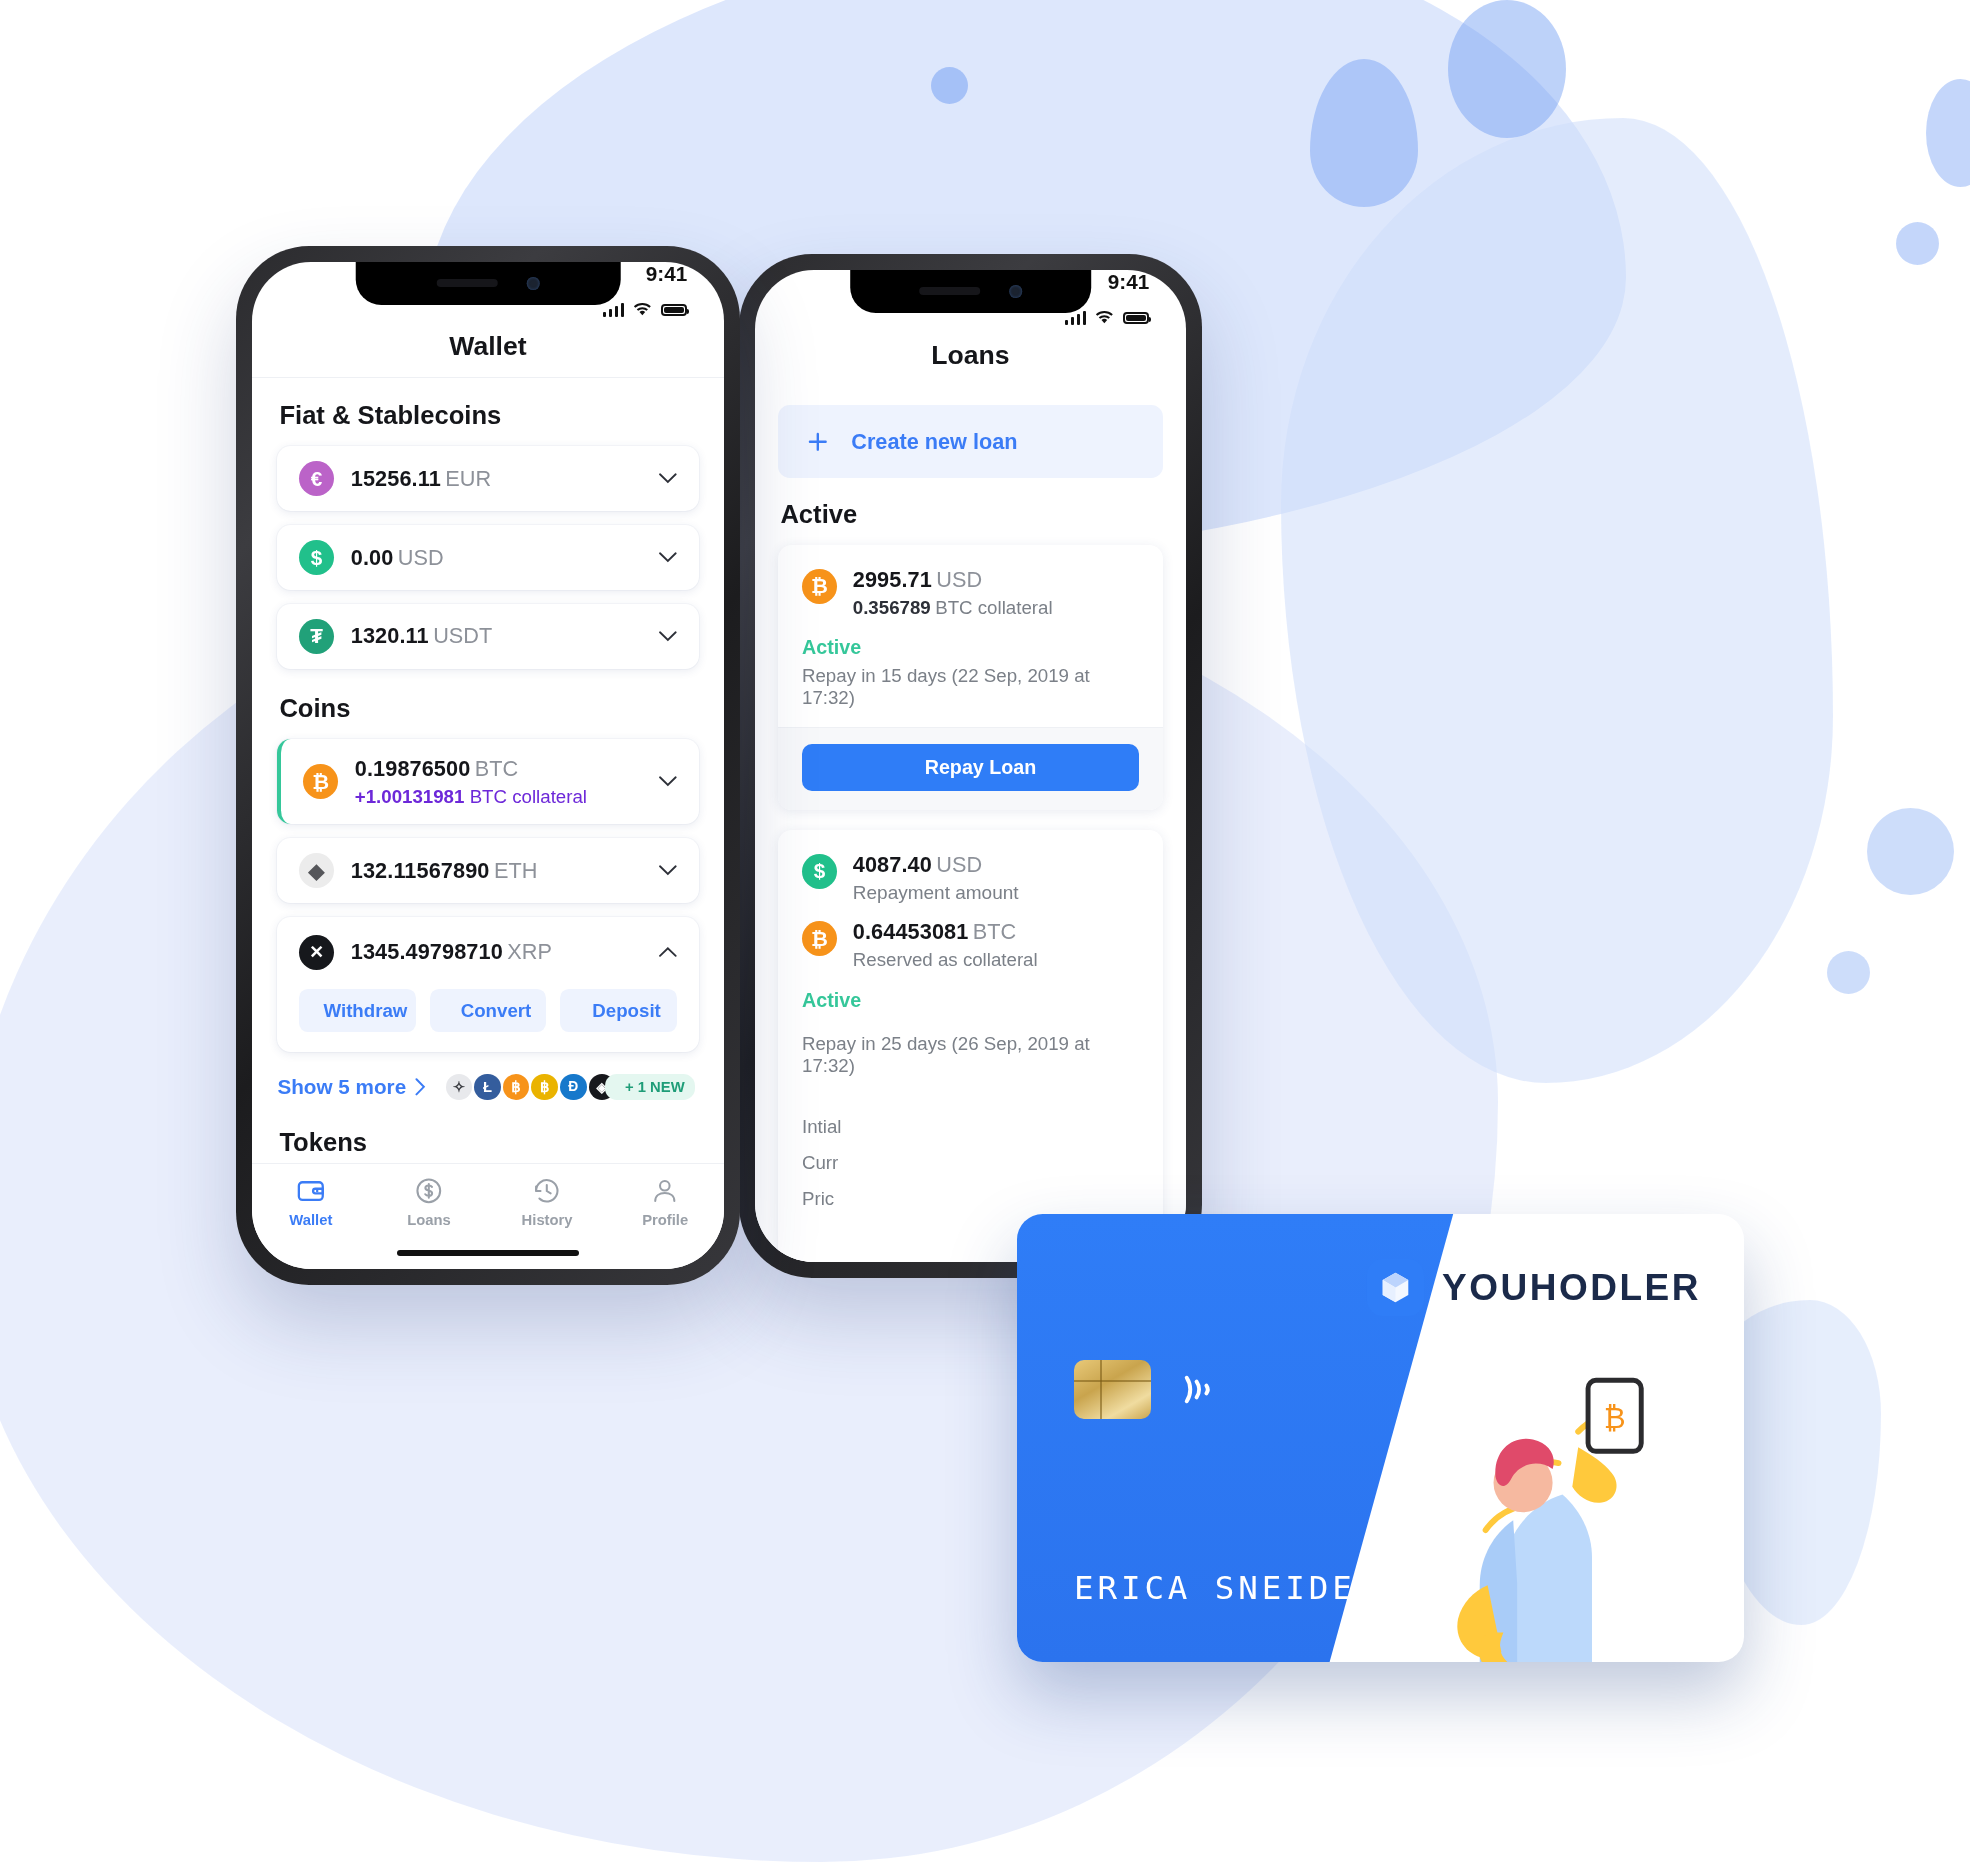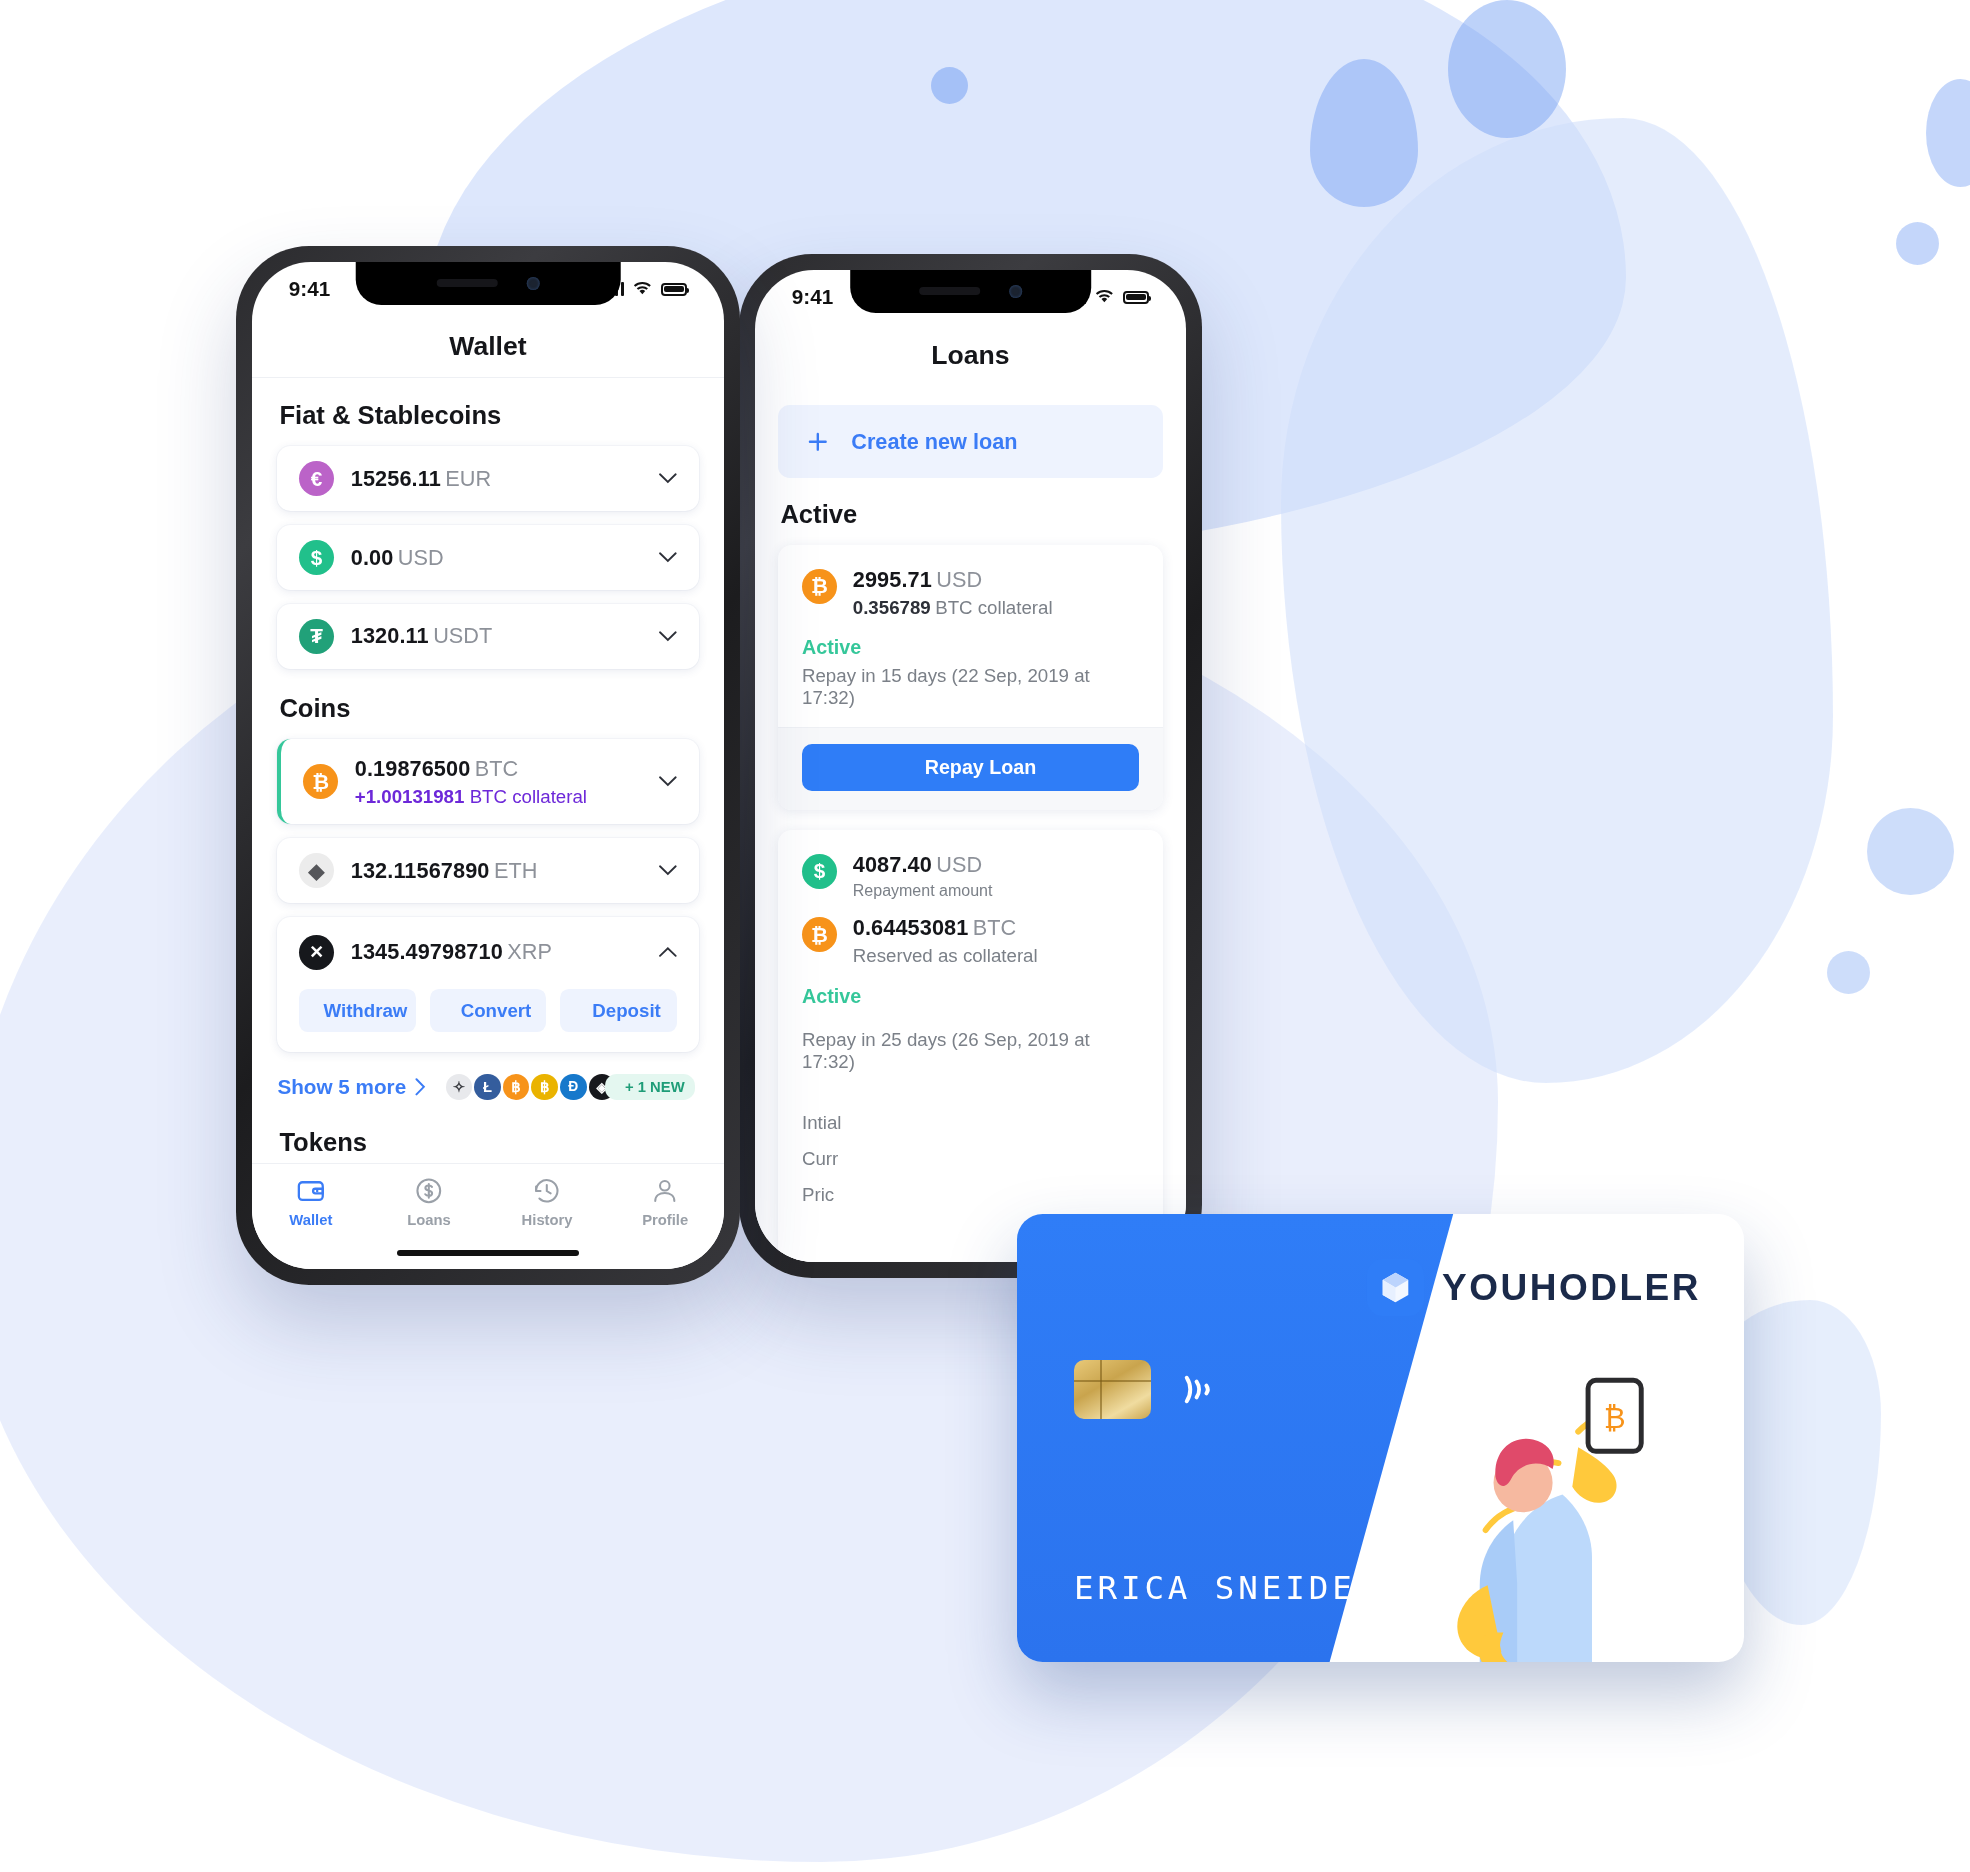--- a/index.html
+++ b/index.html
@@ -62,23 +62,23 @@
     position: absolute; top: 0; left: 50%; transform: translateX(-50%);
     width: 56%; height: 43px; background: #000;
     border-bottom-left-radius: 25.6px; border-bottom-right-radius: 25.6px;
     z-index: 6;
     display: flex; align-items: center; justify-content: center; gap: 29.6px;
   }
   .notch .speaker { width: 61px; height: 7.9px; border-radius: 4.9px; background:#16161a; }
   .notch .cam { width: 12.8px; height: 12.8px; border-radius: 50%; background:#1b2330; box-shadow: inset 0 0 3px #2f4c7a;}
   .statusbar {
     position: absolute; top: 0; left: 0; right: 0; height: 55px;
-    display: flex; align-items: center; justify-content: space-between;
+    display: flex; align-items: flex-end; justify-content: space-between;
     padding: 0 37px; z-index: 5;
-    font-size: 20.7px; font-weight: 700; color: #111;
+    font-size: 20.7px; font-weight: 700; color: #111; flex-direction: column;
   }
   .status-right { display: flex; align-items: center; gap: 8.9px; }
   .sig { display: flex; align-items: flex-end; gap: 2.5px; height: 13.8px; }
   .sig i { width: 3.4px; background:#111; border-radius: 1px; display:block; }
   .sig i:nth-child(1){height:4.9px}.sig i:nth-child(2){height:7.9px}
   .sig i:nth-child(3){height:10.8px}.sig i:nth-child(4){height:13.8px}
   .batt { width: 26.6px; height: 12.8px; border: 2px solid #111; border-radius: 3.9px; position: relative; }
   .batt::after { content:""; position:absolute; right:-3.9px; top:3.4px; width:2.5px;height:4.9px;background:#111;border-radius:0 2px 2px 0;}
   .batt i { position:absolute; inset:1.5px; background:#111; border-radius:2px; display:block;}
 
@@ -250,21 +250,21 @@
 
       <div class="loan-card">
         <div style="padding:21.7px 23.6px 17.7px;">
           <div style="display:flex;align-items:flex-start;gap:15.8px;">
             <div class="coin" style="background:#21c08b;margin-top:2px;">
               <span>$</span>
             </div>
             <div>
               <div><span class="amt">4087.40</span>
                    <span class="tic">USD</span></div>
-              <div class="muted" style="margin-top:3.9px;font-size:16px;">Repayment amount</div>
+              <div class="muted" style="margin-top:3.9px;font-size:19px;">Repayment amount</div>
             </div>
           </div>
           <div style="display:flex;align-items:flex-start;gap:15.8px;margin-top:15.8px;">
             <div class="coin" style="background:#f7931a;margin-top:2px;">
               <span>₿</span>
             </div>
             <div>
               <div><span class="amt">0.64453081</span>
                    <span class="tic">BTC</span></div>
               <div class="muted" style="margin-top:3.9px;font-size:18.7px;">Reserved as collateral</div>

